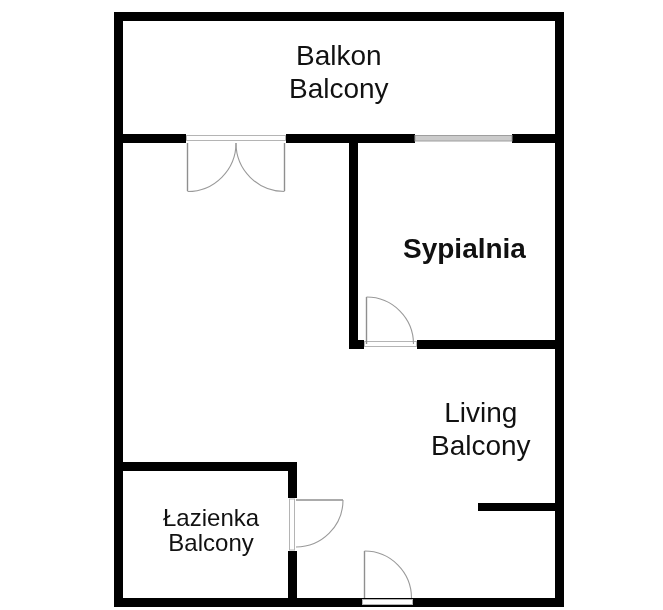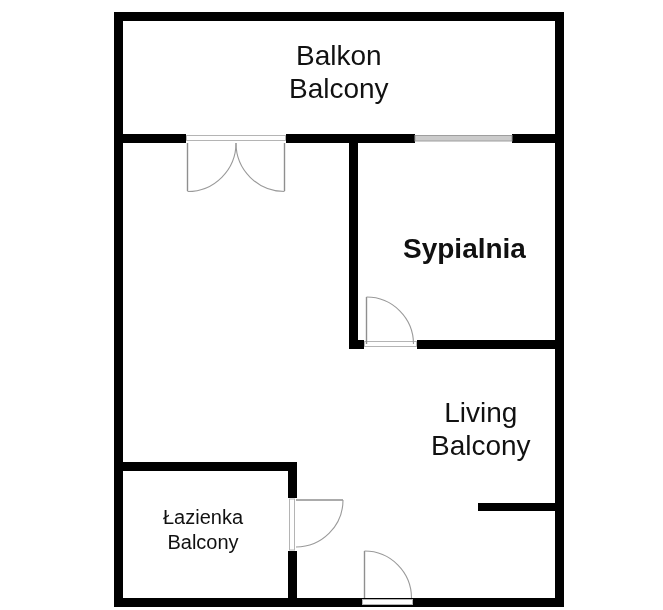--- a/index.html
+++ b/index.html
@@ -28,21 +28,21 @@
   .room-label {
     position: absolute;
     color: #111111;
     font-size: 28px;
     line-height: 33px;
     white-space: nowrap;
     text-align: center;
   }
   .room-label span { display: block; }
   .room-label.small {
-    font-size: 20px;
+    font-size: 24px;
     line-height: 25px;
   }
   .label-balcony  { left: 289px; top: 39px; }
   .label-living   { left: 147px; top: 256px; }
   .label-bedroom  { left: 403px; top: 232px; font-weight: bold; }
   .label-kitchen  { left: 431px; top: 396px; }
   .label-bathroom { left: 163px; top: 505px; }
 </style>
 </head>
 <body>

